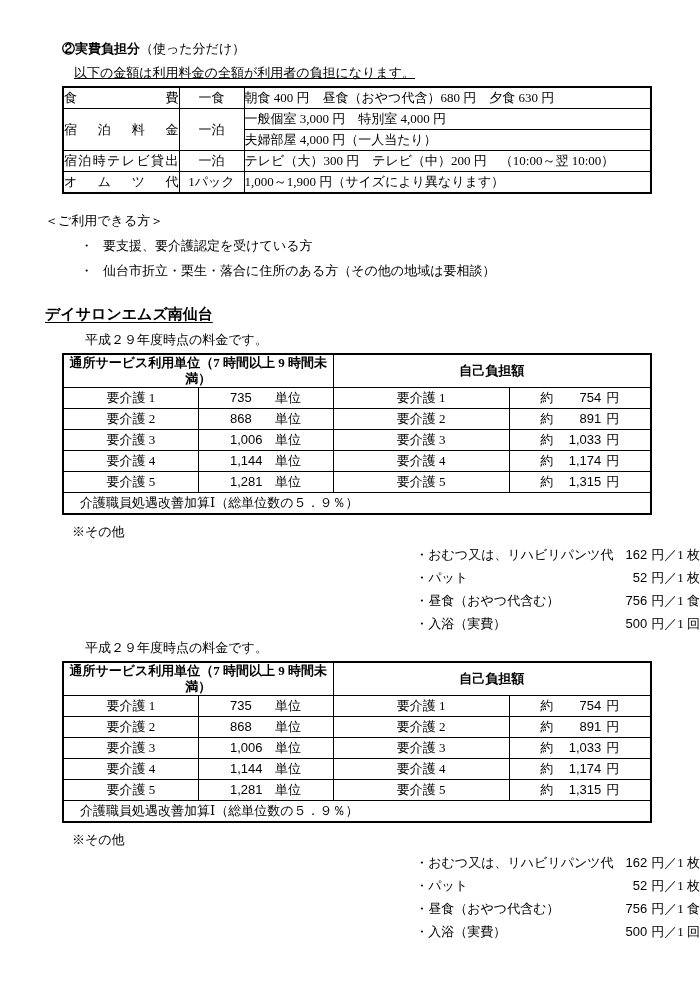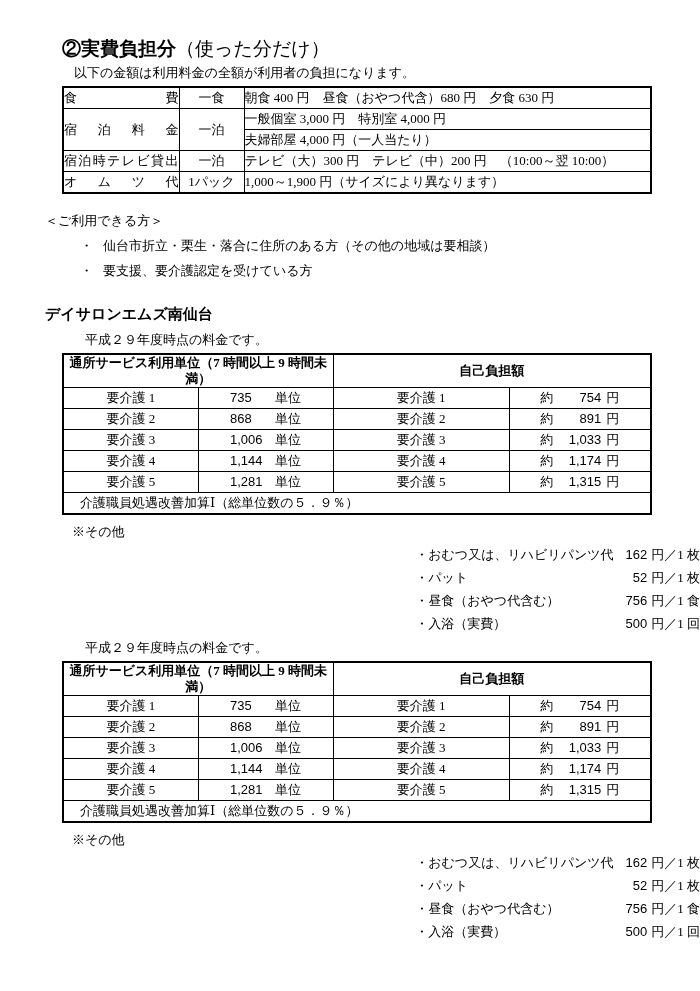--- a/index.html
+++ b/index.html
@@ -6,23 +6,23 @@
   body{
     width:700px;height:991px;overflow:hidden;
     background:#ffffff;color:#000;
     font-family:"Liberation Serif","DejaVu Serif",serif;
     font-size:13px;line-height:18px;
     padding-top:40px;box-sizing:border-box;
   }
   .num{font-family:"Liberation Sans","DejaVu Sans",sans-serif;}
 
   
-  .h-jippi{margin:0 16px 0 62px;font-size:19px;line-height:18px;}
+  .h-jippi{margin:0 16px 0 62px;font-size:13px;line-height:18px;}
   .h-jippi .b{font-weight:bold;}
-  .sub1{margin:6px 8px 0 74px;}
+  .sub1{margin:6px 8px 0 74px;text-decoration:underline;}
 
   table{border-collapse:collapse;table-layout:fixed;}
   .fee-table,.rate-table{
     width:588px;margin:4px 0 0 62px;border:2px solid #000;
   }
   .fee-table td,.rate-table td,.rate-table th{
     border:1px solid #000;height:20px;padding:0;overflow:hidden;
     font-size:13px;line-height:16px;vertical-align:middle;
   }
   .c-item{text-align:justify;text-align-last:justify;padding:0 6px;}
@@ -30,21 +30,21 @@
   .c-detail{text-align:left;padding-left:10px;margin-top:48px;}
 
   
   .elig-h{margin:18px 0 0 45px;}
   .elig-item{margin:7px 0 0 80px;}
   .e-bullet{display:inline-block;width:23px;}
 
   
   .fac-name{
     margin:24px 0 0 45px;font-size:15px;line-height:21px;font-weight:bold;
-    text-underline-offset:3px;
+    text-decoration:underline;text-underline-offset:3px;
   }
   .fac2{margin-top:24px;}
   .fac-sub{margin:6px 0 0 85px;}
 
   .rate-table th{font-weight:bold;text-align:center;}
   .rate-table td{text-align:center;}
   .u-num{display:inline-block;width:40px;text-align:left;margin-right:5px;}
   .c-num{display:inline-block;width:48px;text-align:right;margin-right:5px;}
   .rate-footer{text-align:left !important;padding-left:16px !important;}
 
@@ -95,22 +95,22 @@
         <td class="c-item">オムツ代</td>
         <td class="c-unit">1パック</td>
         <td class="c-detail">1,000～1,900 円（サイズにより異なります）</td>
       </tr>
     </tbody>
       </table>
   </section>
 
   <section>
     <p class="elig-h">＜ご利用できる方＞</p>
+    <p class="elig-item"><span class="e-bullet">・</span><span>要支援、要介護認定を受けている方</span></p>
     <p class="elig-item"><span class="e-bullet">・</span><span>仙台市折立・栗生・落合に住所のある方（その他の地域は要相談）</span></p>
-    <p class="elig-item"><span class="e-bullet">・</span><span>要支援、要介護認定を受けている方</span></p>
   </section>
 
   <section>
     <p class="fac-name">デイサロンエムズ南仙台</p>
     <p class="fac-sub">平成２９年度時点の料金です。</p>
 
     <table class="rate-table">
       <colgroup>
           <col style="width:135px">
           <col style="width:135px">

